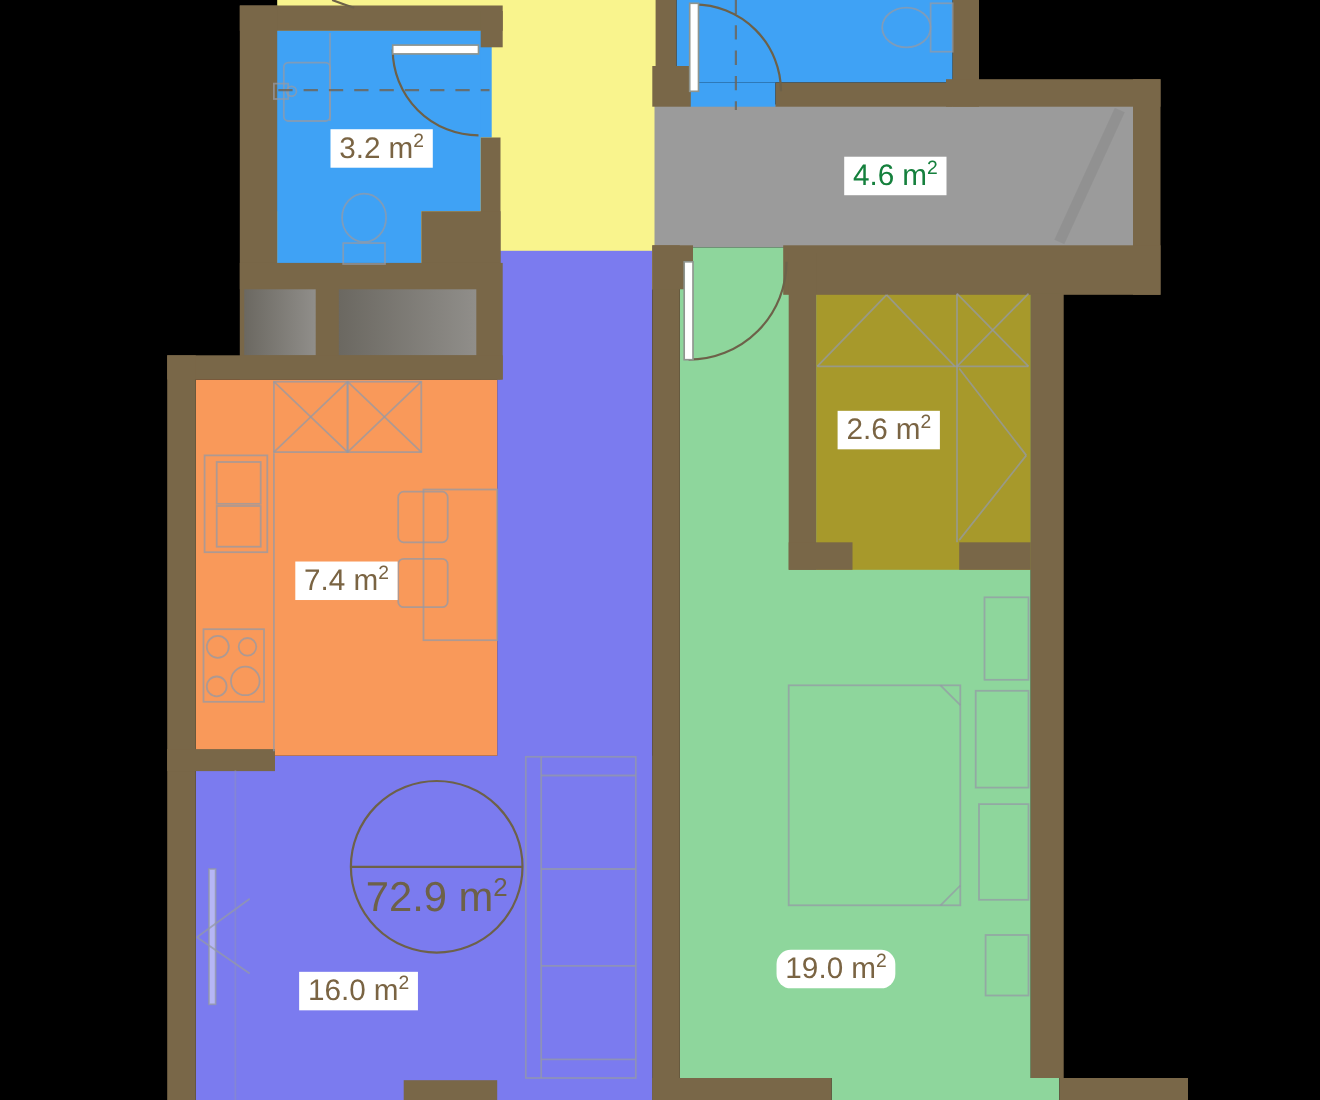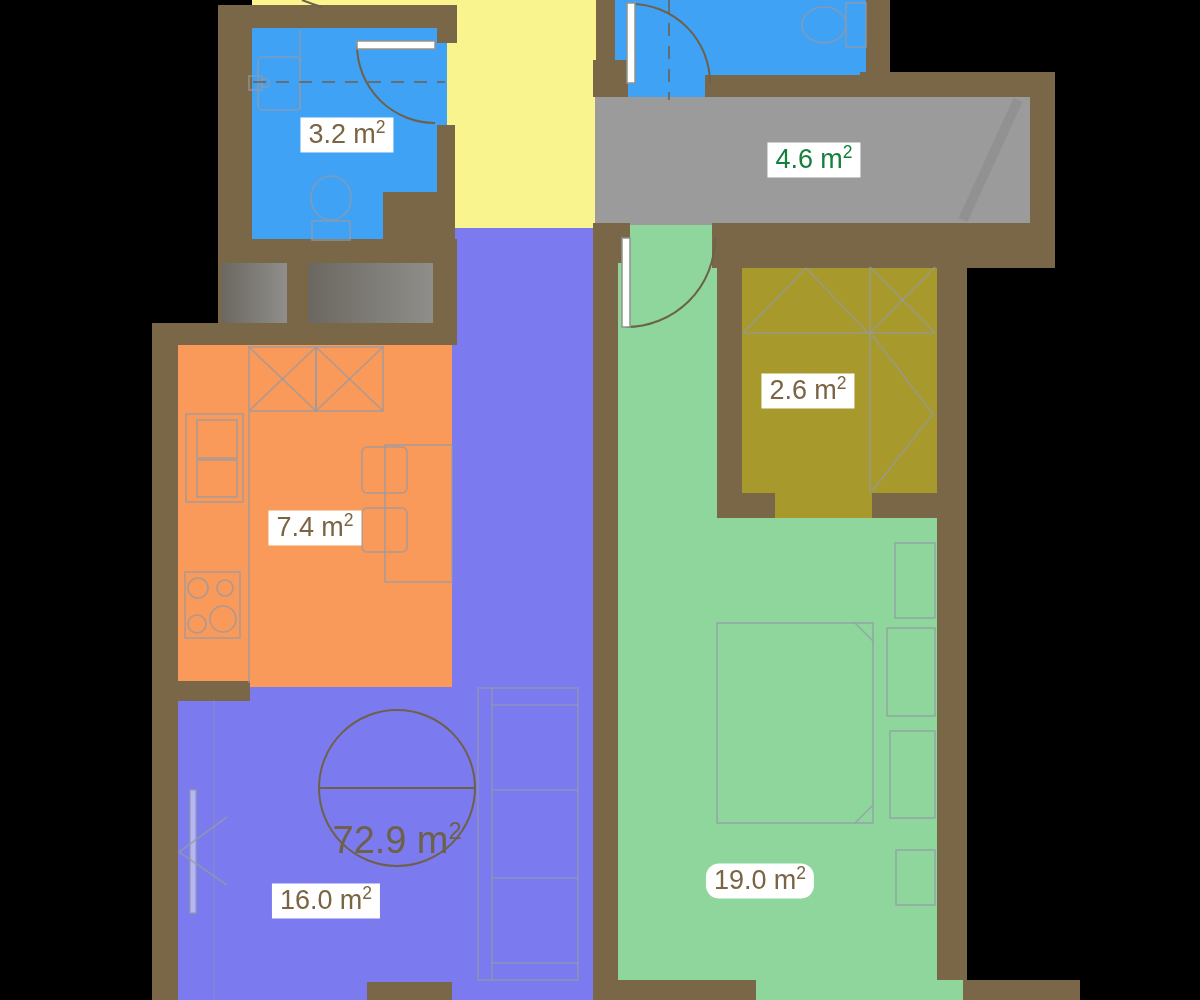--- a/index.html
+++ b/index.html
@@ -202,17 +202,17 @@
   </div>
   <div class="area-label" style="left: 315px; top: 515px; color: rgb(122, 100, 67); margin-top: 13px;">
     <span>7.4</span><span class="unit">m</span><sup>2</sup>
   </div>
   <div class="area-label" style="left: 326px; top: 901px; color: rgb(122, 100, 67);">
     <span>16.0</span><span class="unit">m</span><sup>2</sup>
   </div>
   <div class="area-label" style="left: 760px; top: 881px; color: rgb(122, 100, 67); border-radius: 13px;">
     <span>19.0</span><span class="unit">m</span><sup>2</sup>
   </div>
-  <div class="total-label" style="left:397px;top:817px;margin-top:23px;">
+  <div class="total-label" style="left:397px;top:817px;">
     <span>72.9</span><span class="unit">m</span><sup>2</sup>
   </div>
 
 </div>
 
 </body></html>

